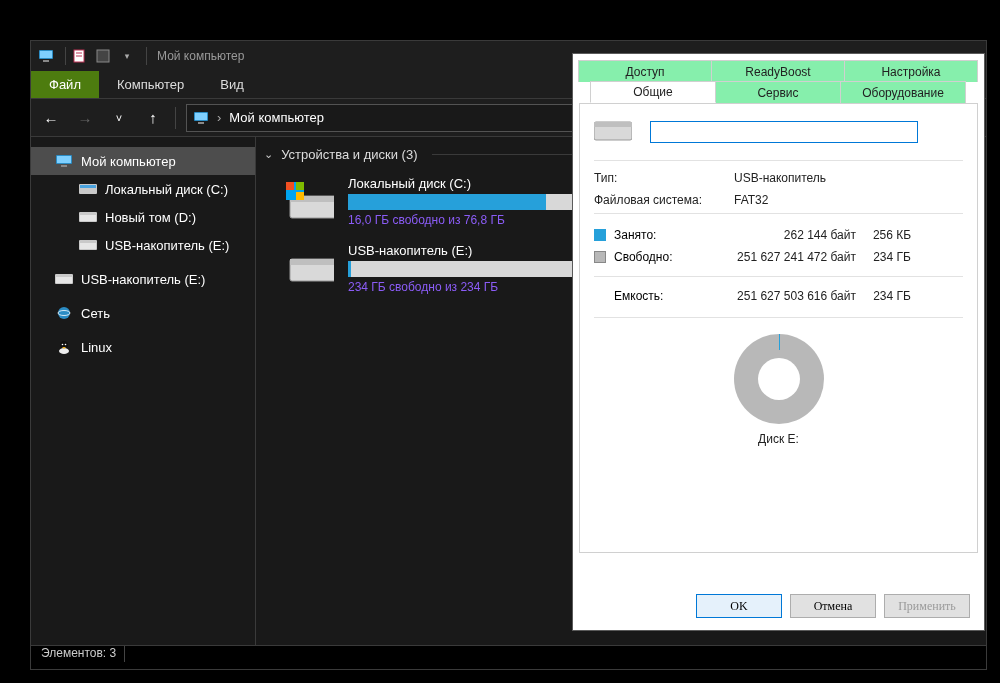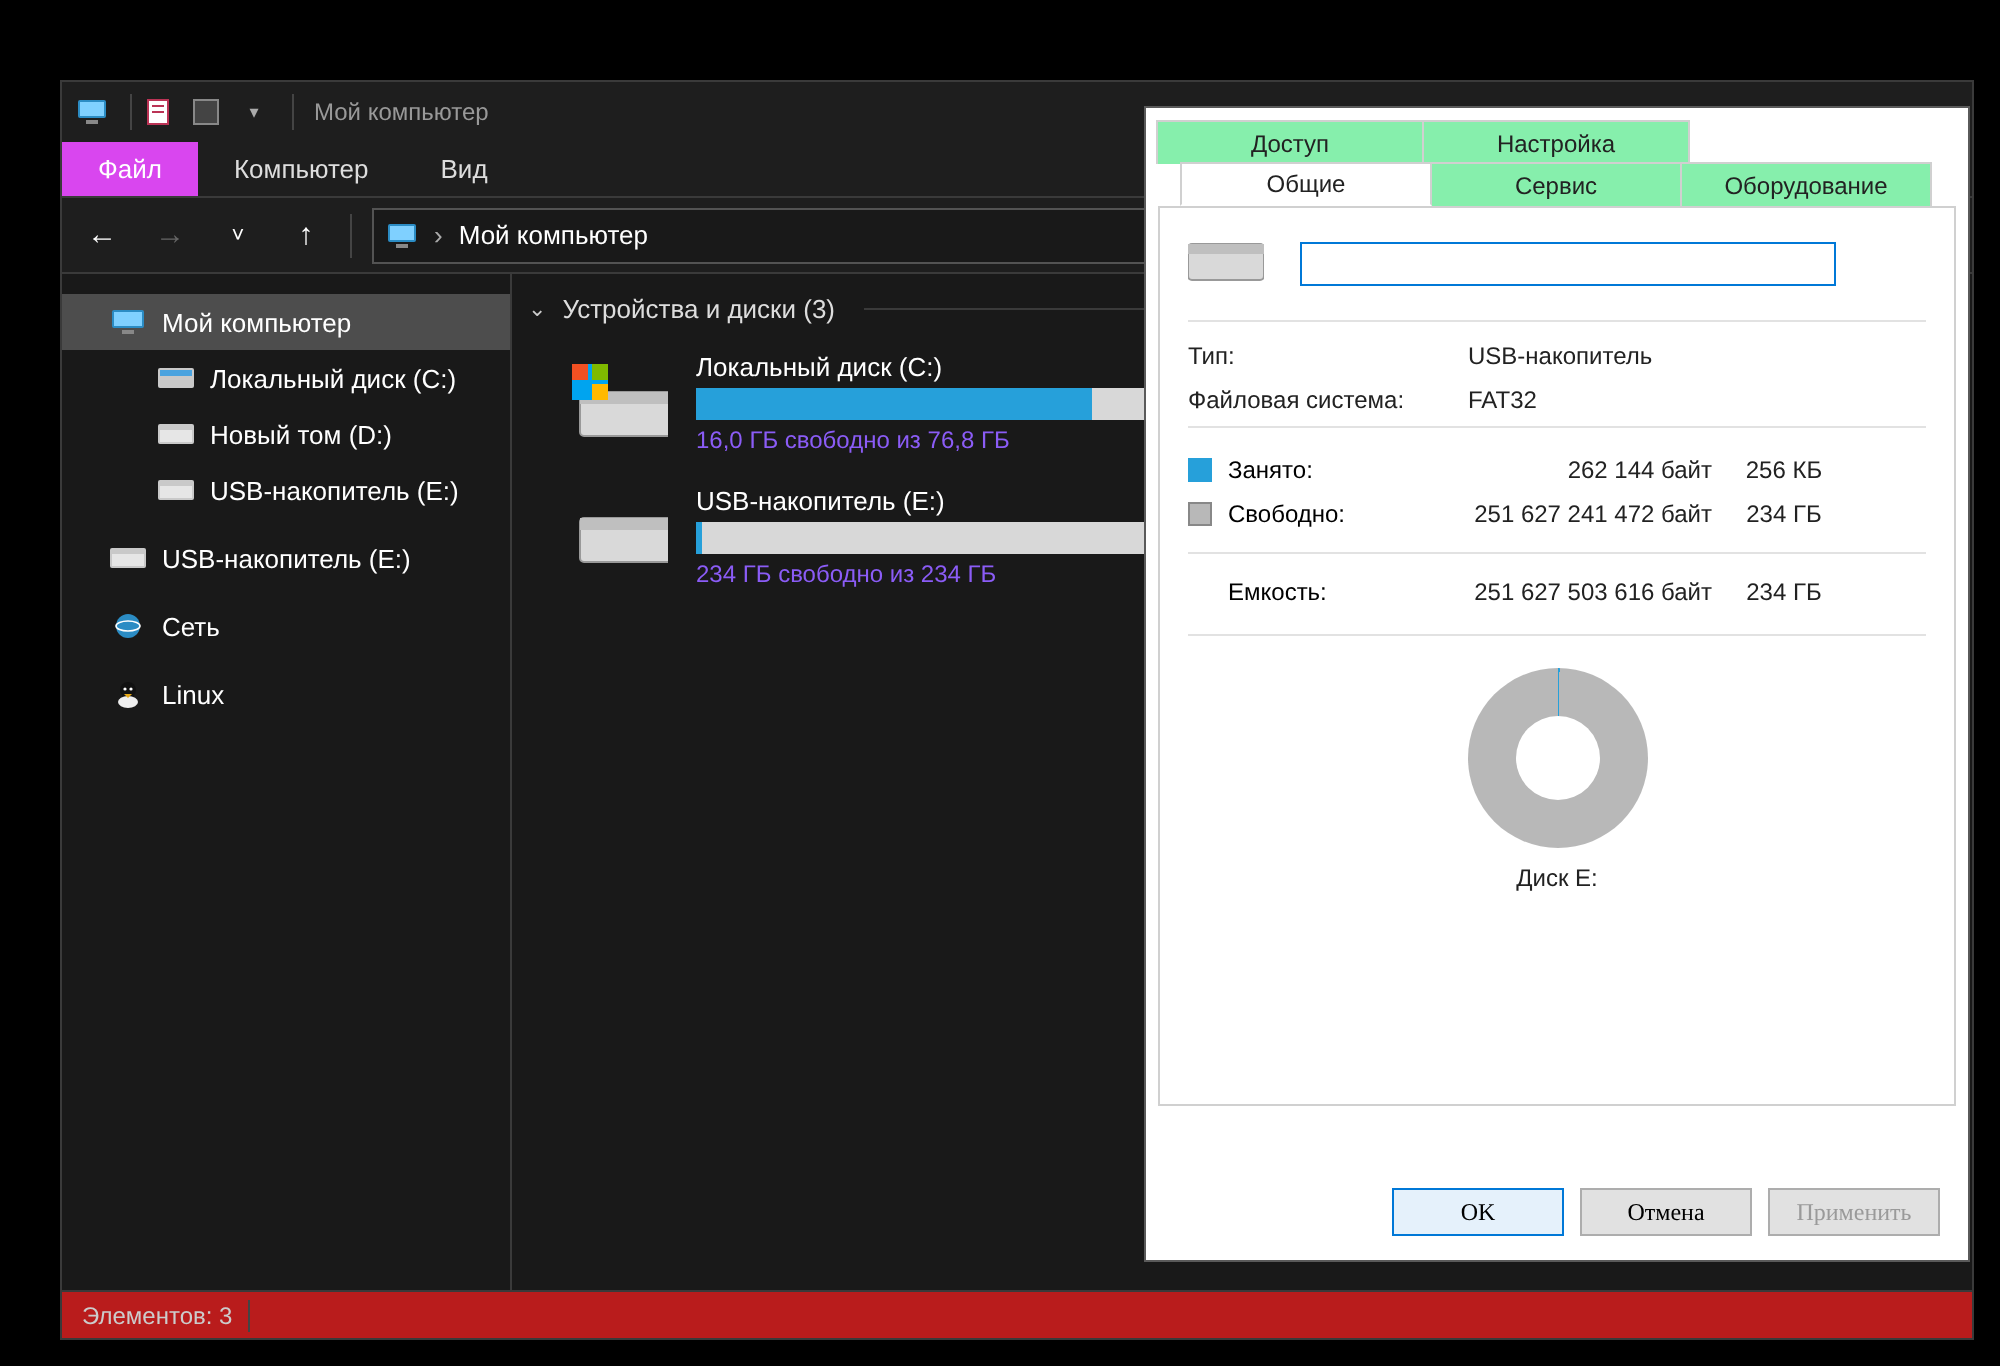--- a/index.html
+++ b/index.html
@@ -6,21 +6,21 @@
   body { background: #000; width: 1000px; height: 683px; position: relative; overflow: hidden; color: #fff; }
 
   .explorer-window { position: absolute; left: 30px; top: 40px; width: 957px; height: 630px; background: #1e1e1e; border: 1px solid #3a3a3a; }
   .titlebar { height: 30px; background: #1e1e1e; display: flex; align-items: center; padding: 0 6px; font-size: 12px; }
   .titlebar .tb-icon { width: 18px; height: 18px; margin-right: 6px; display: flex; align-items: center; justify-content: center; }
   .titlebar .tb-sep { width: 1px; height: 18px; background: #444; margin: 0 4px; }
   .titlebar .tb-title { color: #999; margin-left: 6px; }
 
   .menubar { height: 28px; background: #1e1e1e; border-bottom: 1px solid #3a3a3a; display: flex; align-items: stretch; font-size: 13px; }
   .menubar .menu-item { padding: 0 18px; display: flex; align-items: center; color: #ddd; cursor: default; }
-  .menubar .menu-item.file { background: #d946ef; color: #fff; }
+  .menubar .menu-item.file { background: #4d7c0f; color: #fff; }
 
   .navbar { height: 38px; background: #1e1e1e; border-bottom: 1px solid #3a3a3a; display: flex; align-items: center; padding: 0 8px; gap: 10px; }
   .nav-arrow { width: 24px; height: 24px; display: flex; align-items: center; justify-content: center; color: #fff; cursor: default; font-size: 15px; }
   .nav-arrow.disabled { color: #666; }
   .nav-sep { width: 1px; height: 22px; background: #444; }
   .addrbar { flex: 1; height: 28px; background: #191919; border: 1px solid #535353; display: flex; align-items: center; padding: 0 6px; gap: 8px; font-size: 13px; color: #fff; }
   .addrbar .chev { color: #aaa; }
 
   .body { display: flex; height: calc(100% - 30px - 28px - 38px - 24px); }
   .sidebar { width: 225px; background: #191919; border-right: 1px solid #3a3a3a; padding-top: 10px; }
@@ -36,21 +36,21 @@
   .group-header .rule { flex: 1; height: 1px; background: #3a3a3a; margin-left: 6px; }
 
   .drive-row { display: flex; align-items: center; gap: 14px; padding: 8px 14px 8px 30px; }
   .drive-icon { width: 48px; height: 40px; display: flex; align-items: center; justify-content: center; }
   .drive-info { flex: 0 0 250px; }
   .drive-name { font-size: 13px; color: #fff; }
   .drive-bar { height: 16px; background: #d8d8d8; margin-top: 3px; position: relative; }
   .drive-bar .fill { height: 100%; background: #26a0da; }
   .drive-sub { font-size: 12px; color: #8b5cf6; margin-top: 3px; }
 
-  .statusbar { height: 24px; background: #b91c1c; border-top: 1px solid #3a3a3a; display: flex; align-items: center; padding: 0 10px; font-size: 12px; color: #ccc; }
+  .statusbar { height: 24px; background: #000000; border-top: 1px solid #3a3a3a; display: flex; padding: 0 10px; font-size: 12px; color: #ccc; }
   .statusbar .sb-sep { width: 1px; height: 16px; background: #444; margin: 0 8px; }
 
   
   .props { position: absolute; left: 572px; top: 53px; width: 413px; height: 578px; background: #fff; border: 1px solid #5a5a5a; color: #000; font-size: 12px; }
   .props-title { height: 32px; background: #1e1e1e; color: #fff; display: flex; align-items: center; padding: 0 10px; gap: 10px; font-size: 13px; }
   .props-title .hdd-sm { width: 16px; height: 12px; }
   .props-title .close { margin-left: auto; width: 40px; height: 32px; display: flex; align-items: center; justify-content: center; cursor: default; margin-right: -10px; }
 
   .tabs { display: grid; grid-template-columns: repeat(3, 1fr); background: #fff; padding: 6px 6px 0 6px; }
   .tab { height: 22px; display: flex; align-items: center; justify-content: center; background: #86efac; border: 1px solid #d0d0d0; border-bottom: none; font-size: 12px; color: #222; cursor: default; margin-left: -1px; }
@@ -263,20 +263,21 @@
   <div class="statusbar">
     <span>Элементов: 3</span>
     <span class="sb-sep"></span>
   </div>
 </div>
 
 <div class="props">
 
   <div class="tabs">
     <div class="tab">Доступ</div>
+    <div class="tab">ReadyBoost</div>
     <div class="tab">Настройка</div>
   </div>
   <div class="tabs-row2">
     <div class="tab active">Общие</div>
     <div class="tab">Сервис</div>
     <div class="tab">Оборудование</div>
   </div>
 
   <div class="tab-pane">
     <div class="name-row">

